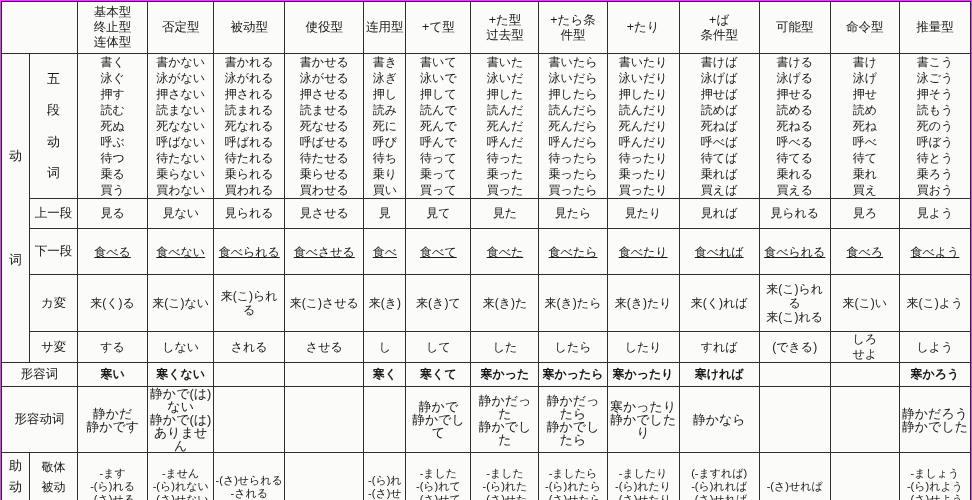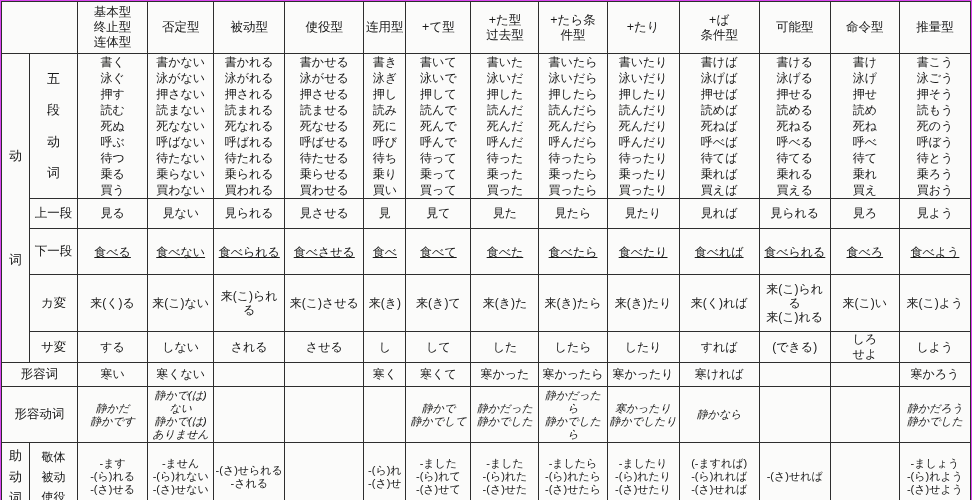--- a/index.html
+++ b/index.html
@@ -8,22 +8,22 @@
   table{border-collapse:collapse;table-layout:fixed;width:970px;margin:1px;background:#fbfbfa;}
   th,td{border:1px solid #2e2e2e;padding:0 1px;margin:0;text-align:center;vertical-align:middle;
         font-weight:normal;color:#171717;white-space:pre-line;overflow:hidden;box-sizing:border-box;}
   thead th{font-size:12.5px;line-height:15px;height:52px;}
   td{font-size:12px;line-height:15px;}
   tr.r-godan td{height:144px;line-height:16px;margin-top:24px;}
   tr.r-kami  td{height:30px;}
   tr.r-shimo td{height:46px;line-height:14px;text-decoration:underline;}
   tr.r-ka    td{height:57px;line-height:14px;}
   tr.r-sa    td{height:28px;}
-  tr.r-adj   td{height:24px;}
-  tr.r-adjv  td{height:56px;font-size:11px;line-height:13px;font-style:italic;}
+  tr.r-adj   td{height:24px;font-weight:bold;}
+  tr.r-adjv  td{height:56px;font-size:13px;line-height:13px;}
   tr.r-aux   td{height:68px;font-size:11px;line-height:13px;}
   th.row-label{font-size:12.5px;}
   tr.r-aux th.row-label{font-size:12px;line-height:20px;}
   .vstack{display:flex;flex-direction:column;justify-content:space-evenly;align-items:center;font-size:13px;}
   .group-verb .vstack{height:292px;}
   .group-aux .vstack{height:64px;}
   .label-vert .vstack{height:140px;}
   th.corner{background:#fbfbfa;}
 </style>
 </head>

